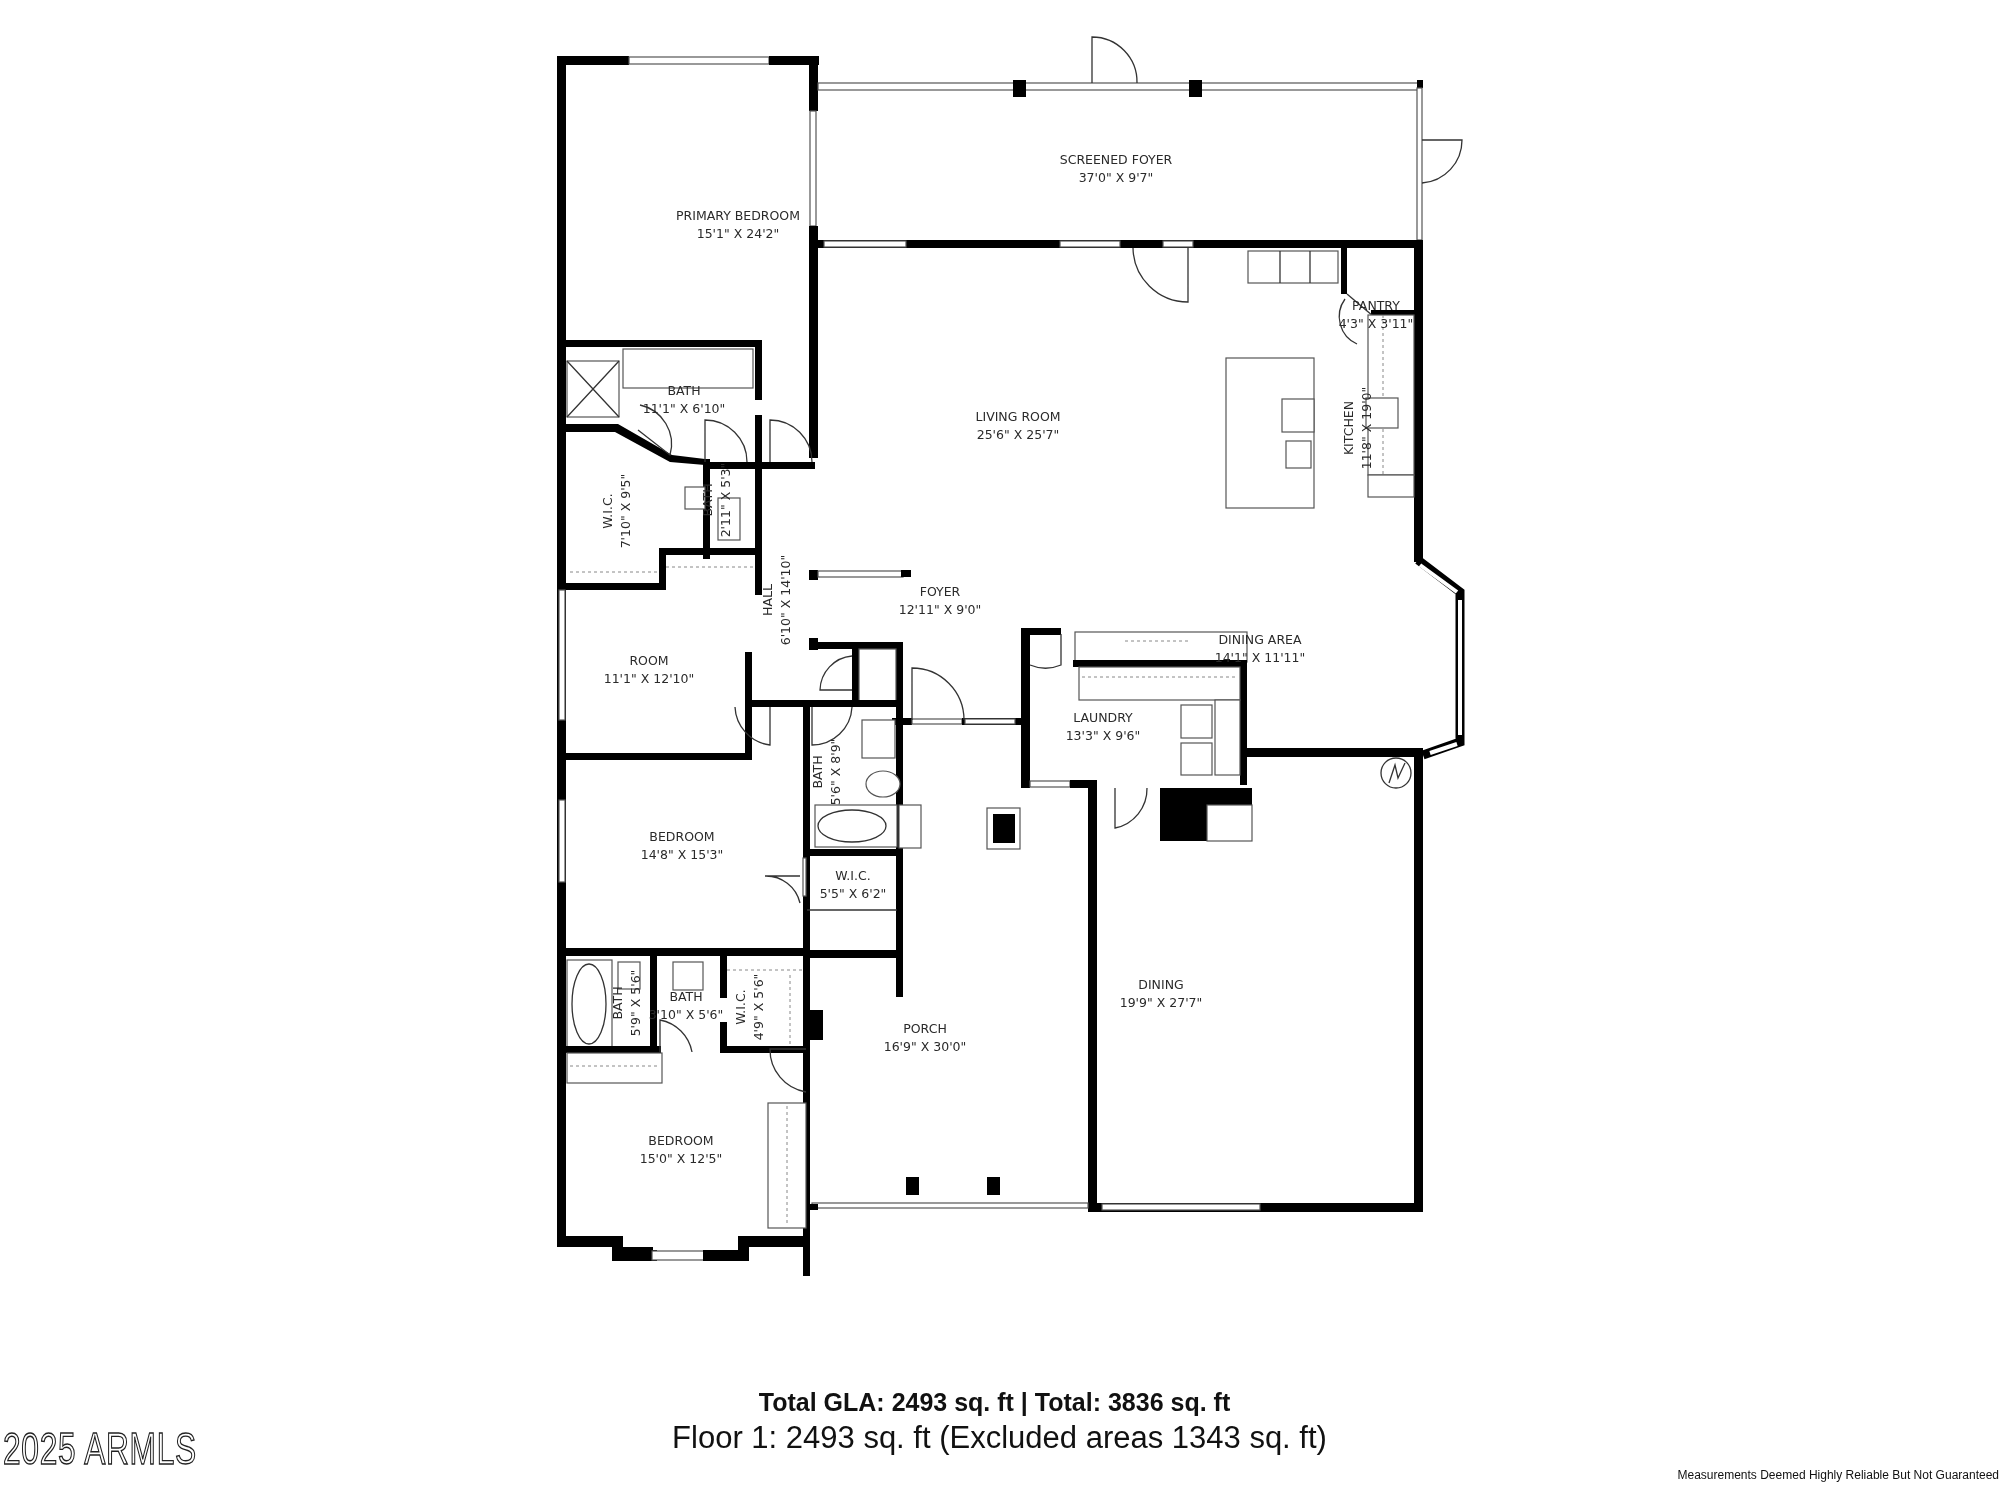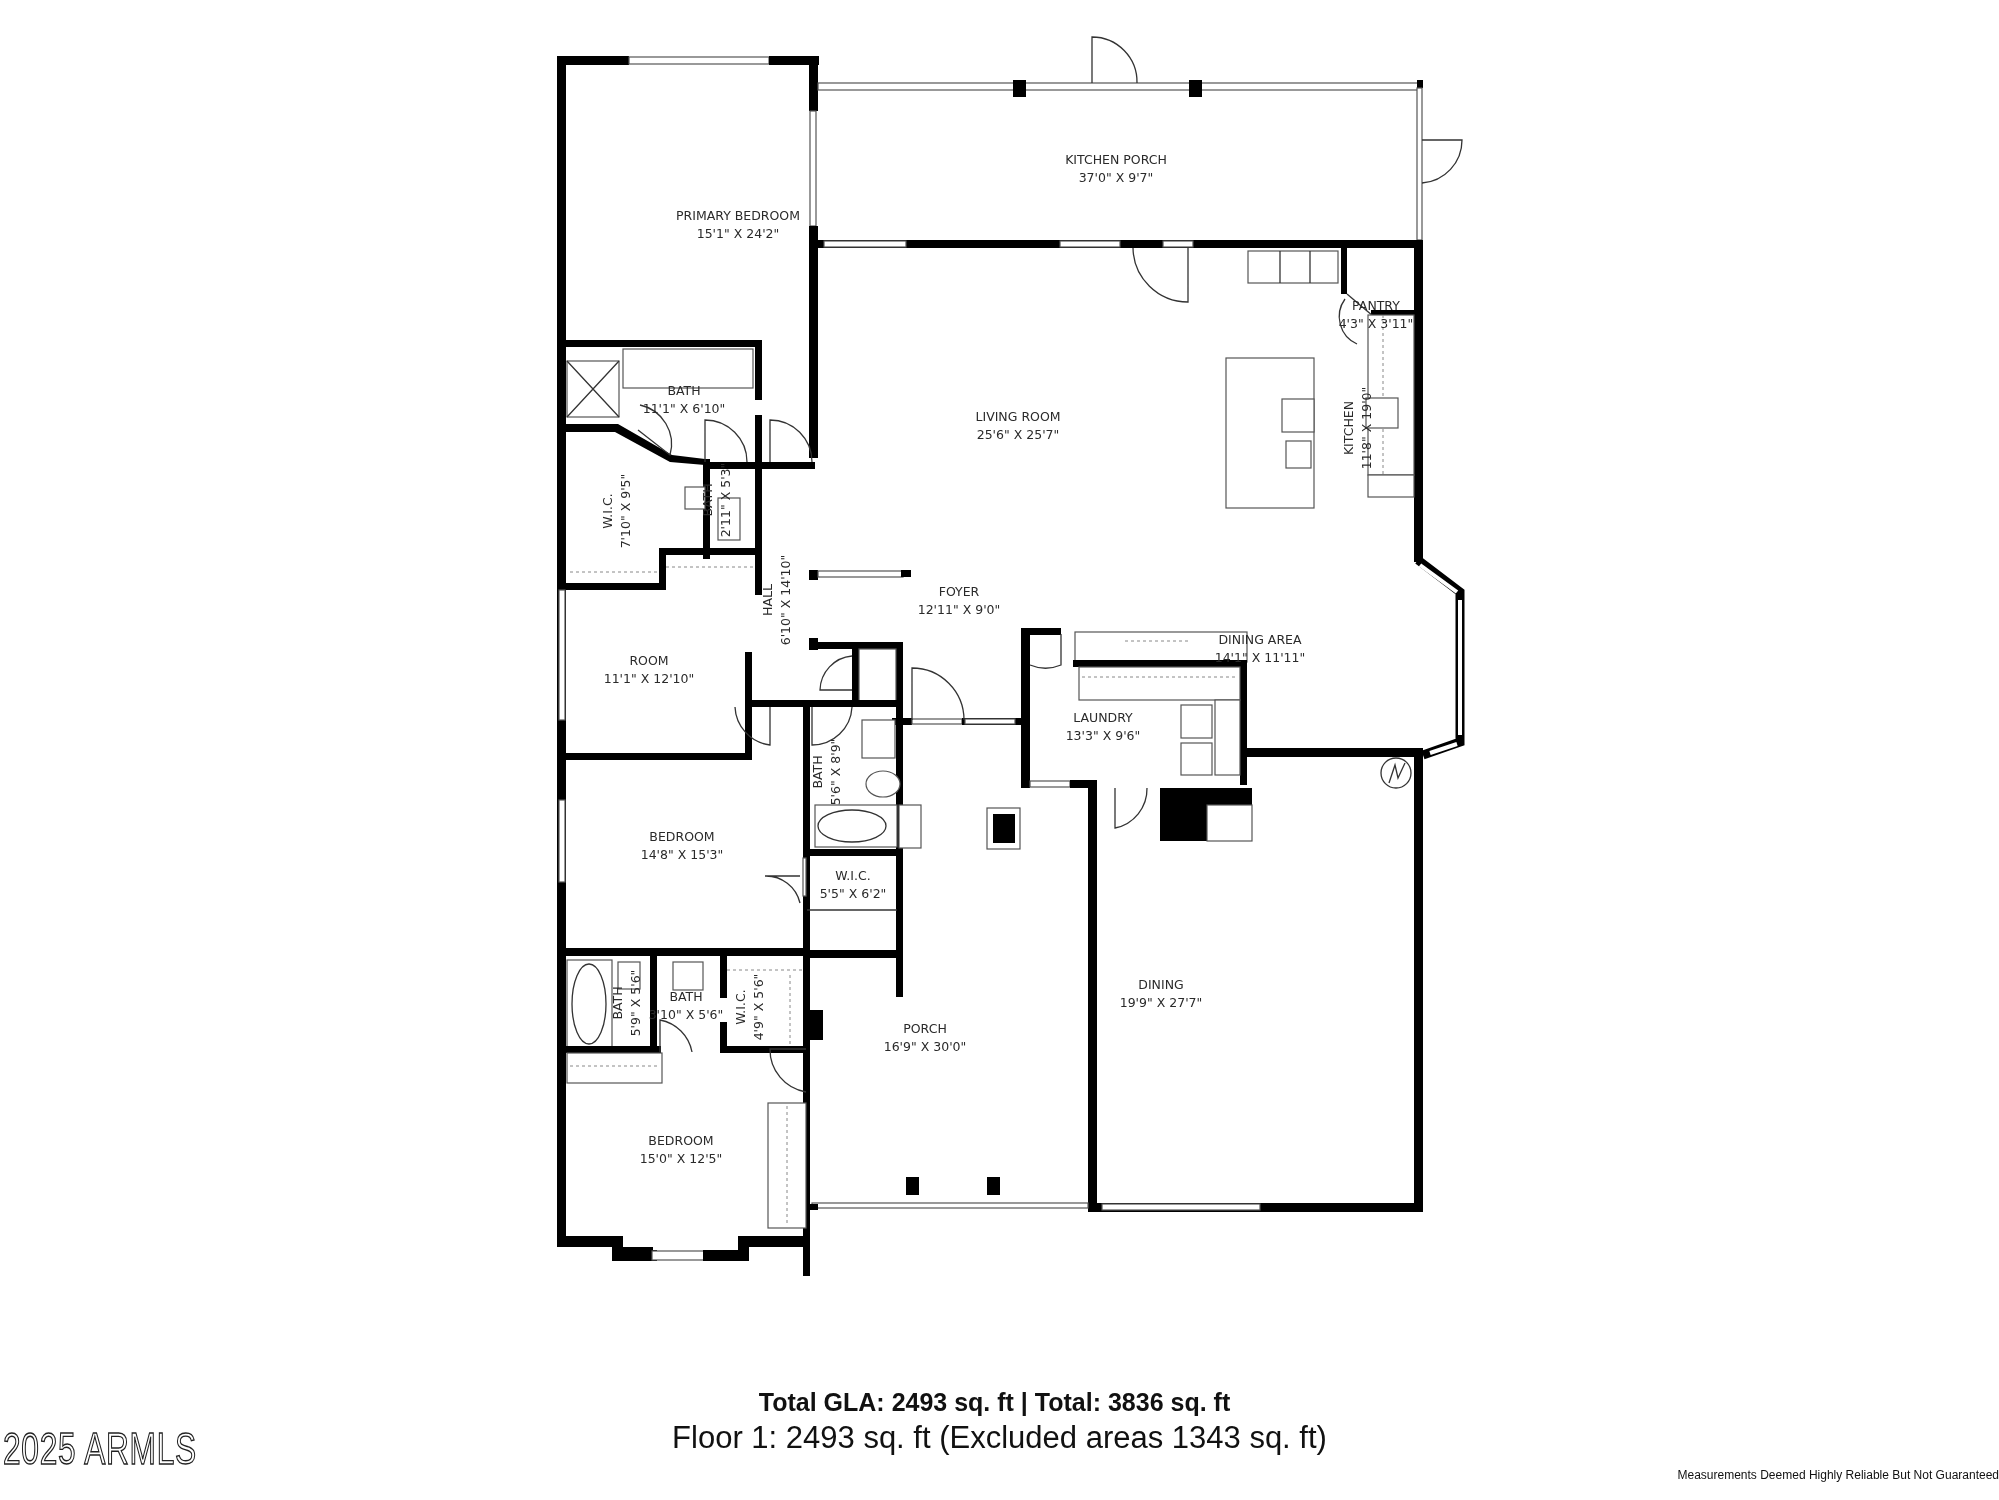--- a/index.html
+++ b/index.html
@@ -213,21 +213,21 @@
     <rect class="wall" x="987" y="1177" width="13" height="18"></rect>
     <rect class="wall" x="809" y="1204" width="9" height="6"></rect>
   </g>
 </svg>
 
 <div class="room-label" style="left:693px;top:225px;margin-left:45px;">
   <div>PRIMARY BEDROOM</div>
   <div>15'1" X 24'2"</div>
 </div>
 <div class="room-label" style="left:1116px;top:169px;">
-  <div>KITCHEN PORCH</div>
+  <div>SCREENED FOYER</div>
   <div>37'0" X 9'7"</div>
 </div>
 <div class="room-label" style="left:1376px;top:291px;margin-top:24px;">
   <div>PANTRY</div>
   <div>4'3" X 3'11"</div>
 </div>
 <div class="room-label" style="left:684px;top:400px;">
   <div>BATH</div>
   <div>11'1" X 6'10"</div>
 </div>
@@ -244,21 +244,21 @@
   <div>7'10" X 9'5"</div>
 </div>
 <div class="room-label rot" style="left:717px;top:500px;">
   <div>BATH</div>
   <div>2'11" X 5'3"</div>
 </div>
 <div class="room-label rot" style="left:777px;top:600px;">
   <div>HALL</div>
   <div>6'10" X 14'10"</div>
 </div>
-<div class="room-label" style="left:940px;top:601px;margin-left:19px;">
+<div class="room-label" style="left:940px;top:601px;">
   <div>FOYER</div>
   <div>12'11" X 9'0"</div>
 </div>
 <div class="room-label" style="left:1260px;top:649px;">
   <div>DINING AREA</div>
   <div>14'1" X 11'11"</div>
 </div>
 <div class="room-label" style="left:649px;top:670px;">
   <div>ROOM</div>
   <div>11'1" X 12'10"</div>

